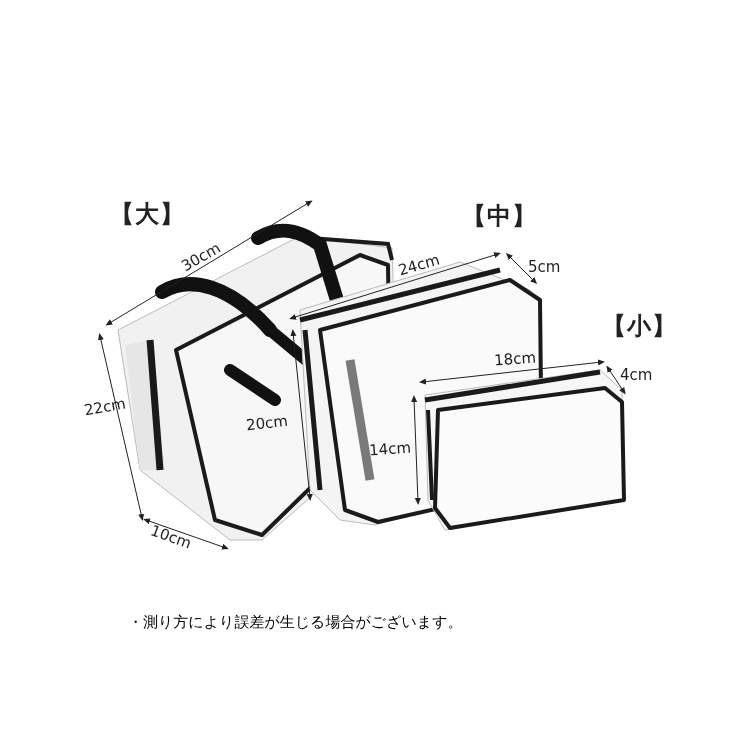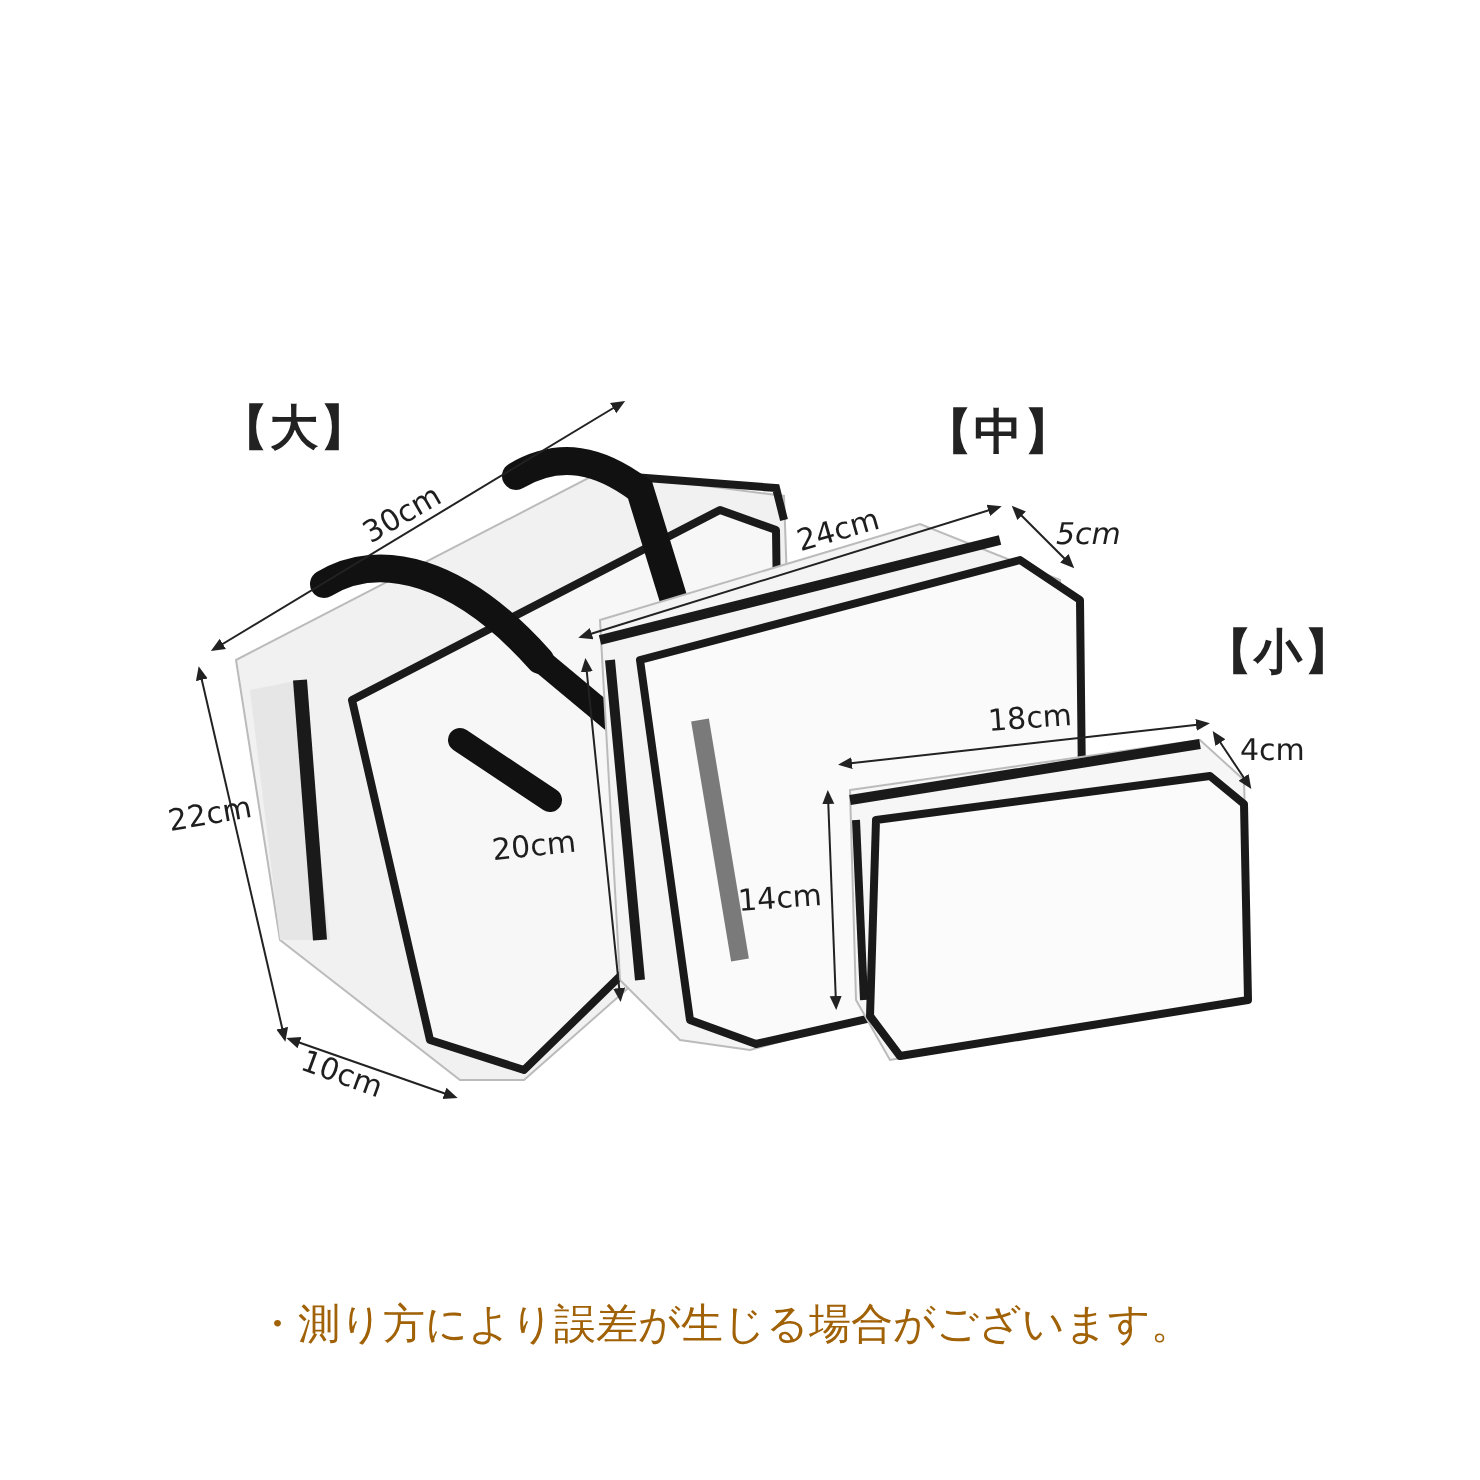--- a/index.html
+++ b/index.html
@@ -1,21 +1,21 @@
 <!DOCTYPE html>
 <html><head>
 <meta charset="utf-8">
 <style>
   html, body { margin:0; padding:0; background:#ffffff; }
   body { width:740px; height:740px; position:relative; overflow:hidden;
          font-family: "DejaVu Sans", sans-serif; color:#222; }
   .stage { position:absolute; left:0; top:0; width:740px; height:740px; }
   .size-tag { position:absolute; font-size:24px; font-weight:bold; color:#222; letter-spacing:1px; }
   .dim { position:absolute; font-size:15px; color:#1e1e1e; white-space:nowrap; }
-  .notes { position:absolute; left:128px; top:648px; font-size:21px; line-height:29px; color:#a16207; }
+  .notes { position:absolute; left:128px; top:608px; font-size:15px; line-height:29px; color:#000000; }
   .note { white-space:nowrap; }
   svg.bags { position:absolute; left:0; top:0; }
 </style>
 </head>
 <body>
 
 <div class="stage">
 
   <svg class="bags" width="740" height="740" viewBox="0 0 740 740">
     <defs>
@@ -67,21 +67,21 @@
 
   <div class="size-tag" style="left:110px; top:198px;">【大】</div>
   <div class="size-tag" style="left:462px; top:200px;">【中】</div>
   <div class="size-tag" style="left:602px; top:310px;">【小】</div>
 
   <div class="dim" style="left:180px; top:248px; transform:rotate(-30deg);">30cm</div>
   <div class="dim" style="left:84px; top:398px; transform:rotate(-10deg);">22cm</div>
   <div class="dim" style="left:150px; top:528px; transform:rotate(20deg);">10cm</div>
 
   <div class="dim" style="left:398px; top:256px; transform:rotate(-16deg);">24cm</div>
-  <div class="dim" style="left:528px; top:258px;font-style:italic;">5cm</div>
+  <div class="dim" style="left:528px; top:258px;">5cm</div>
   <div class="dim" style="left:246px; top:414px; transform:rotate(-6deg);">20cm</div>
 
   <div class="dim" style="left:494px; top:350px; transform:rotate(-4deg);">18cm</div>
   <div class="dim" style="left:620px; top:366px;text-align:center;">4cm</div>
   <div class="dim" style="left:369px; top:440px; transform:rotate(-4deg);">14cm</div>
 
   <div class="notes">
     <div class="note">・測り方により誤差が生じる場合がございます。</div>
   </div>
 </div>

